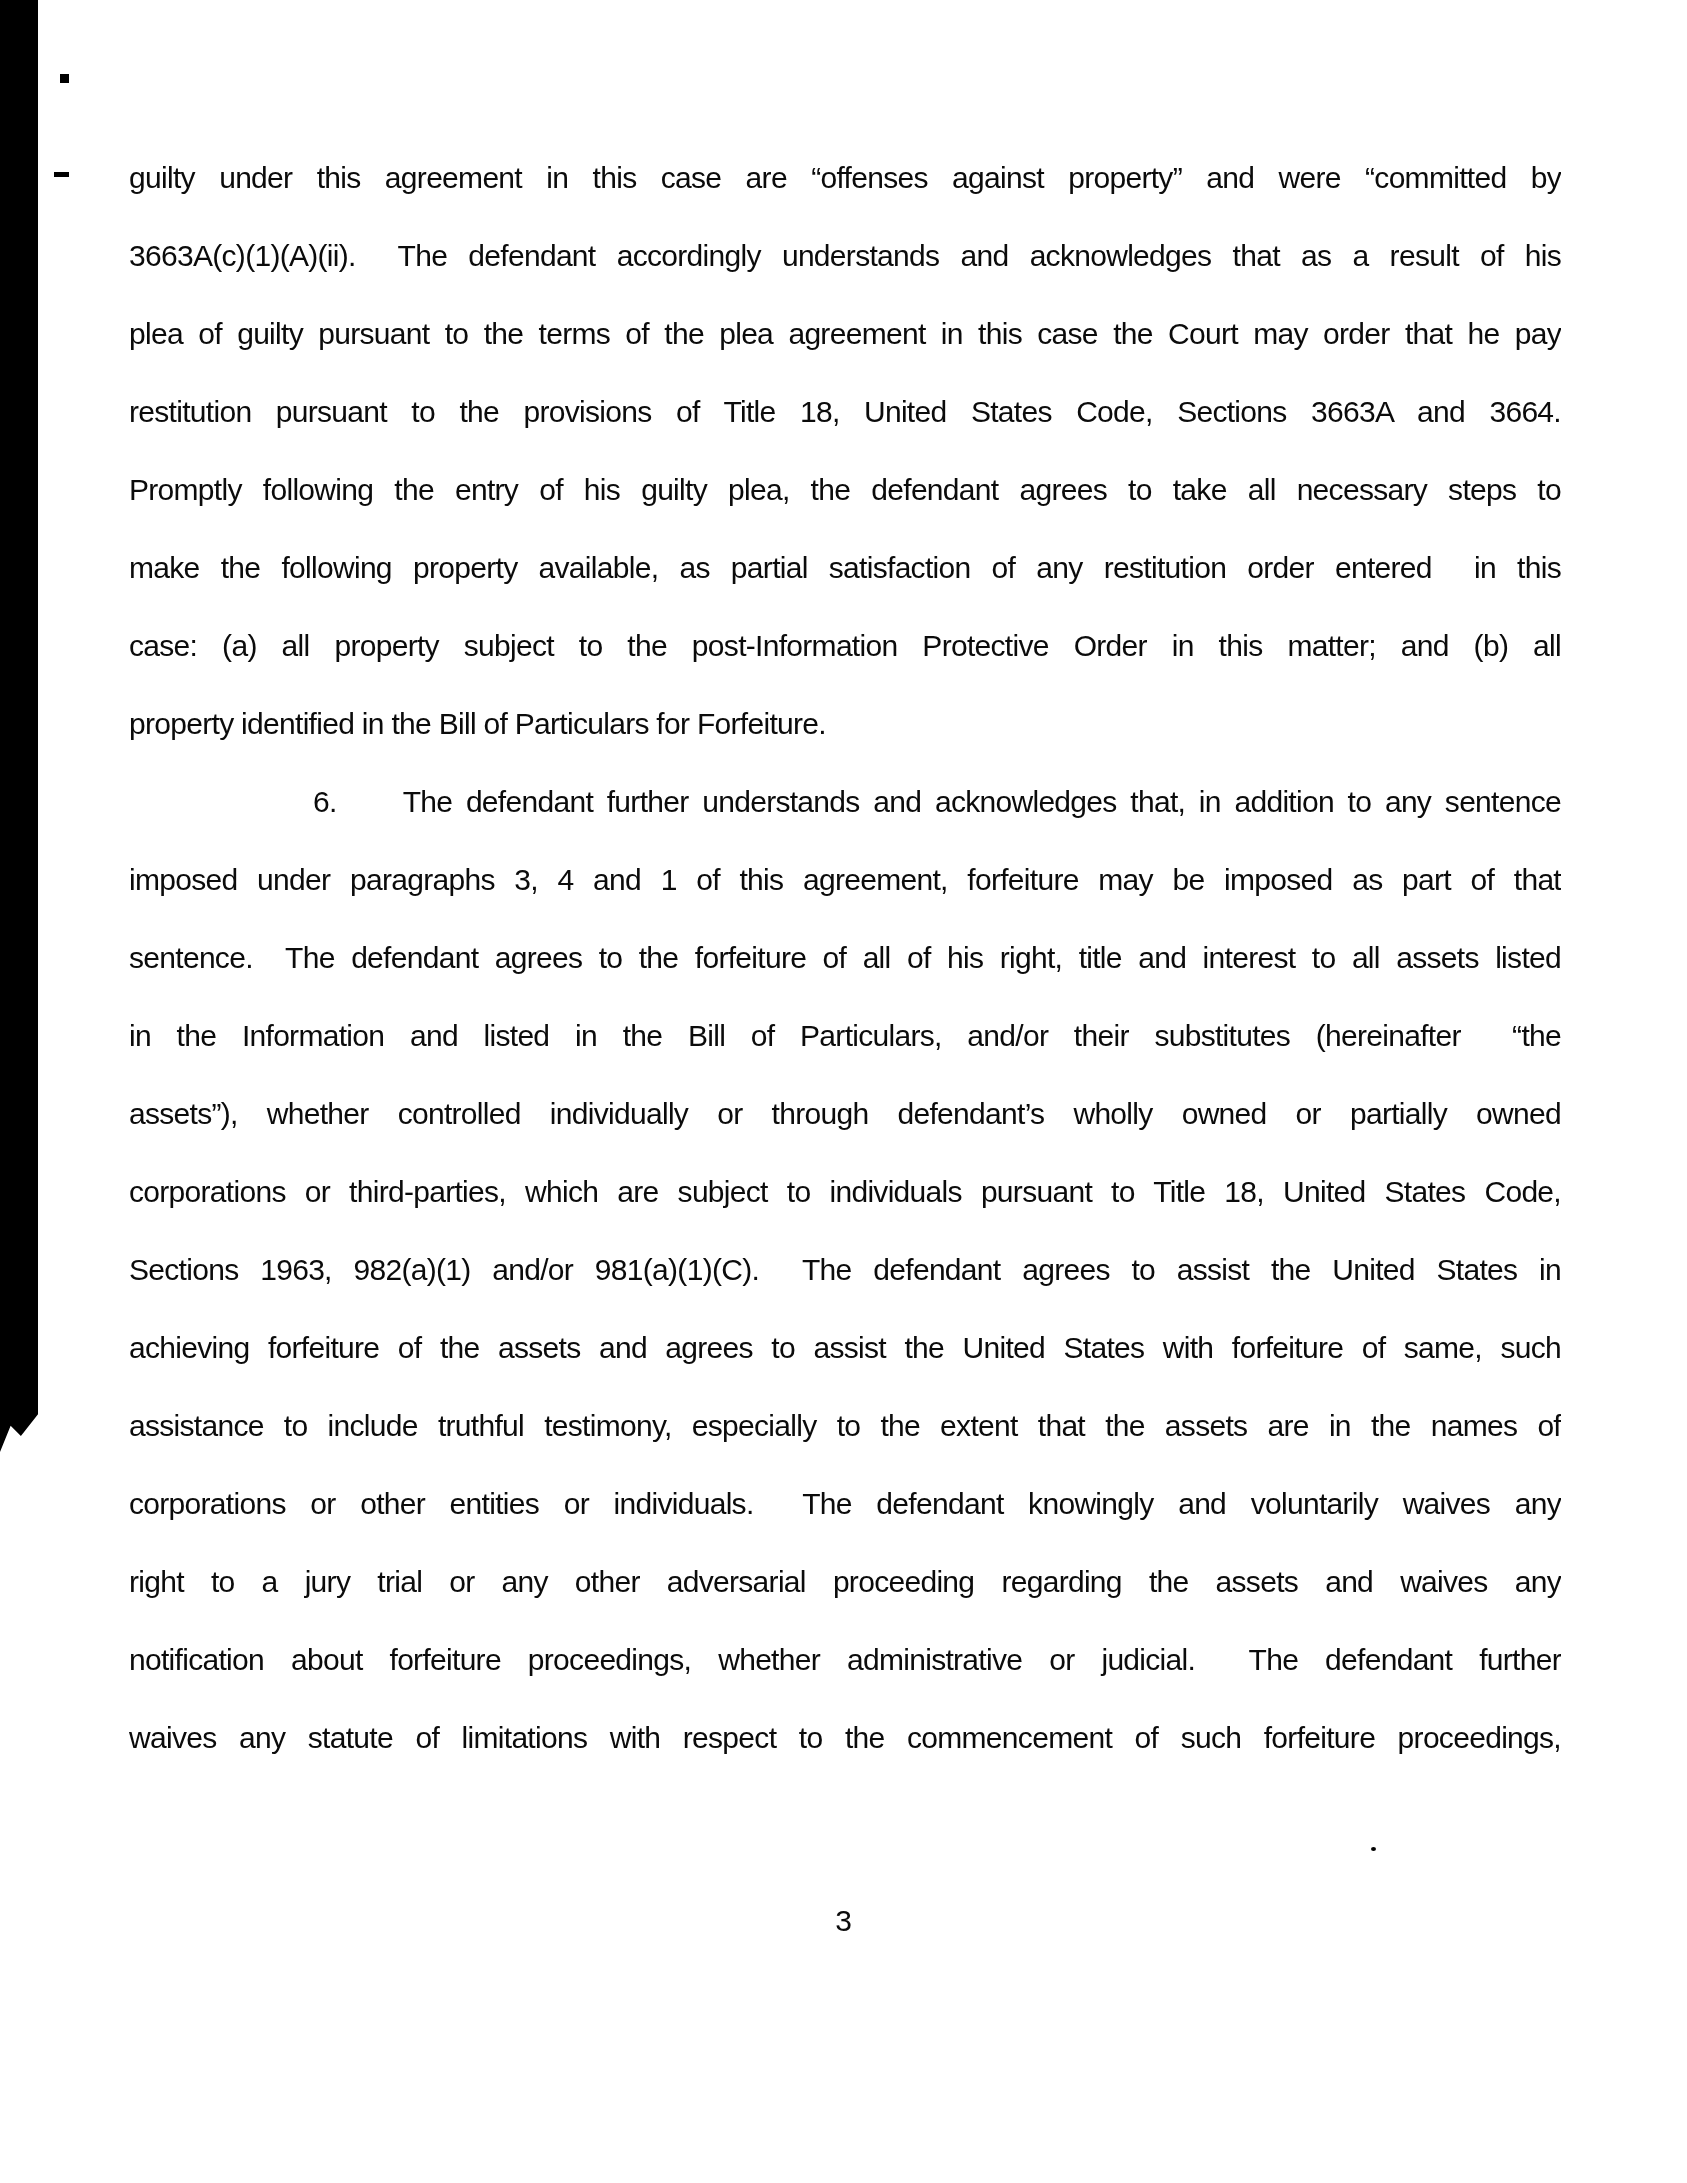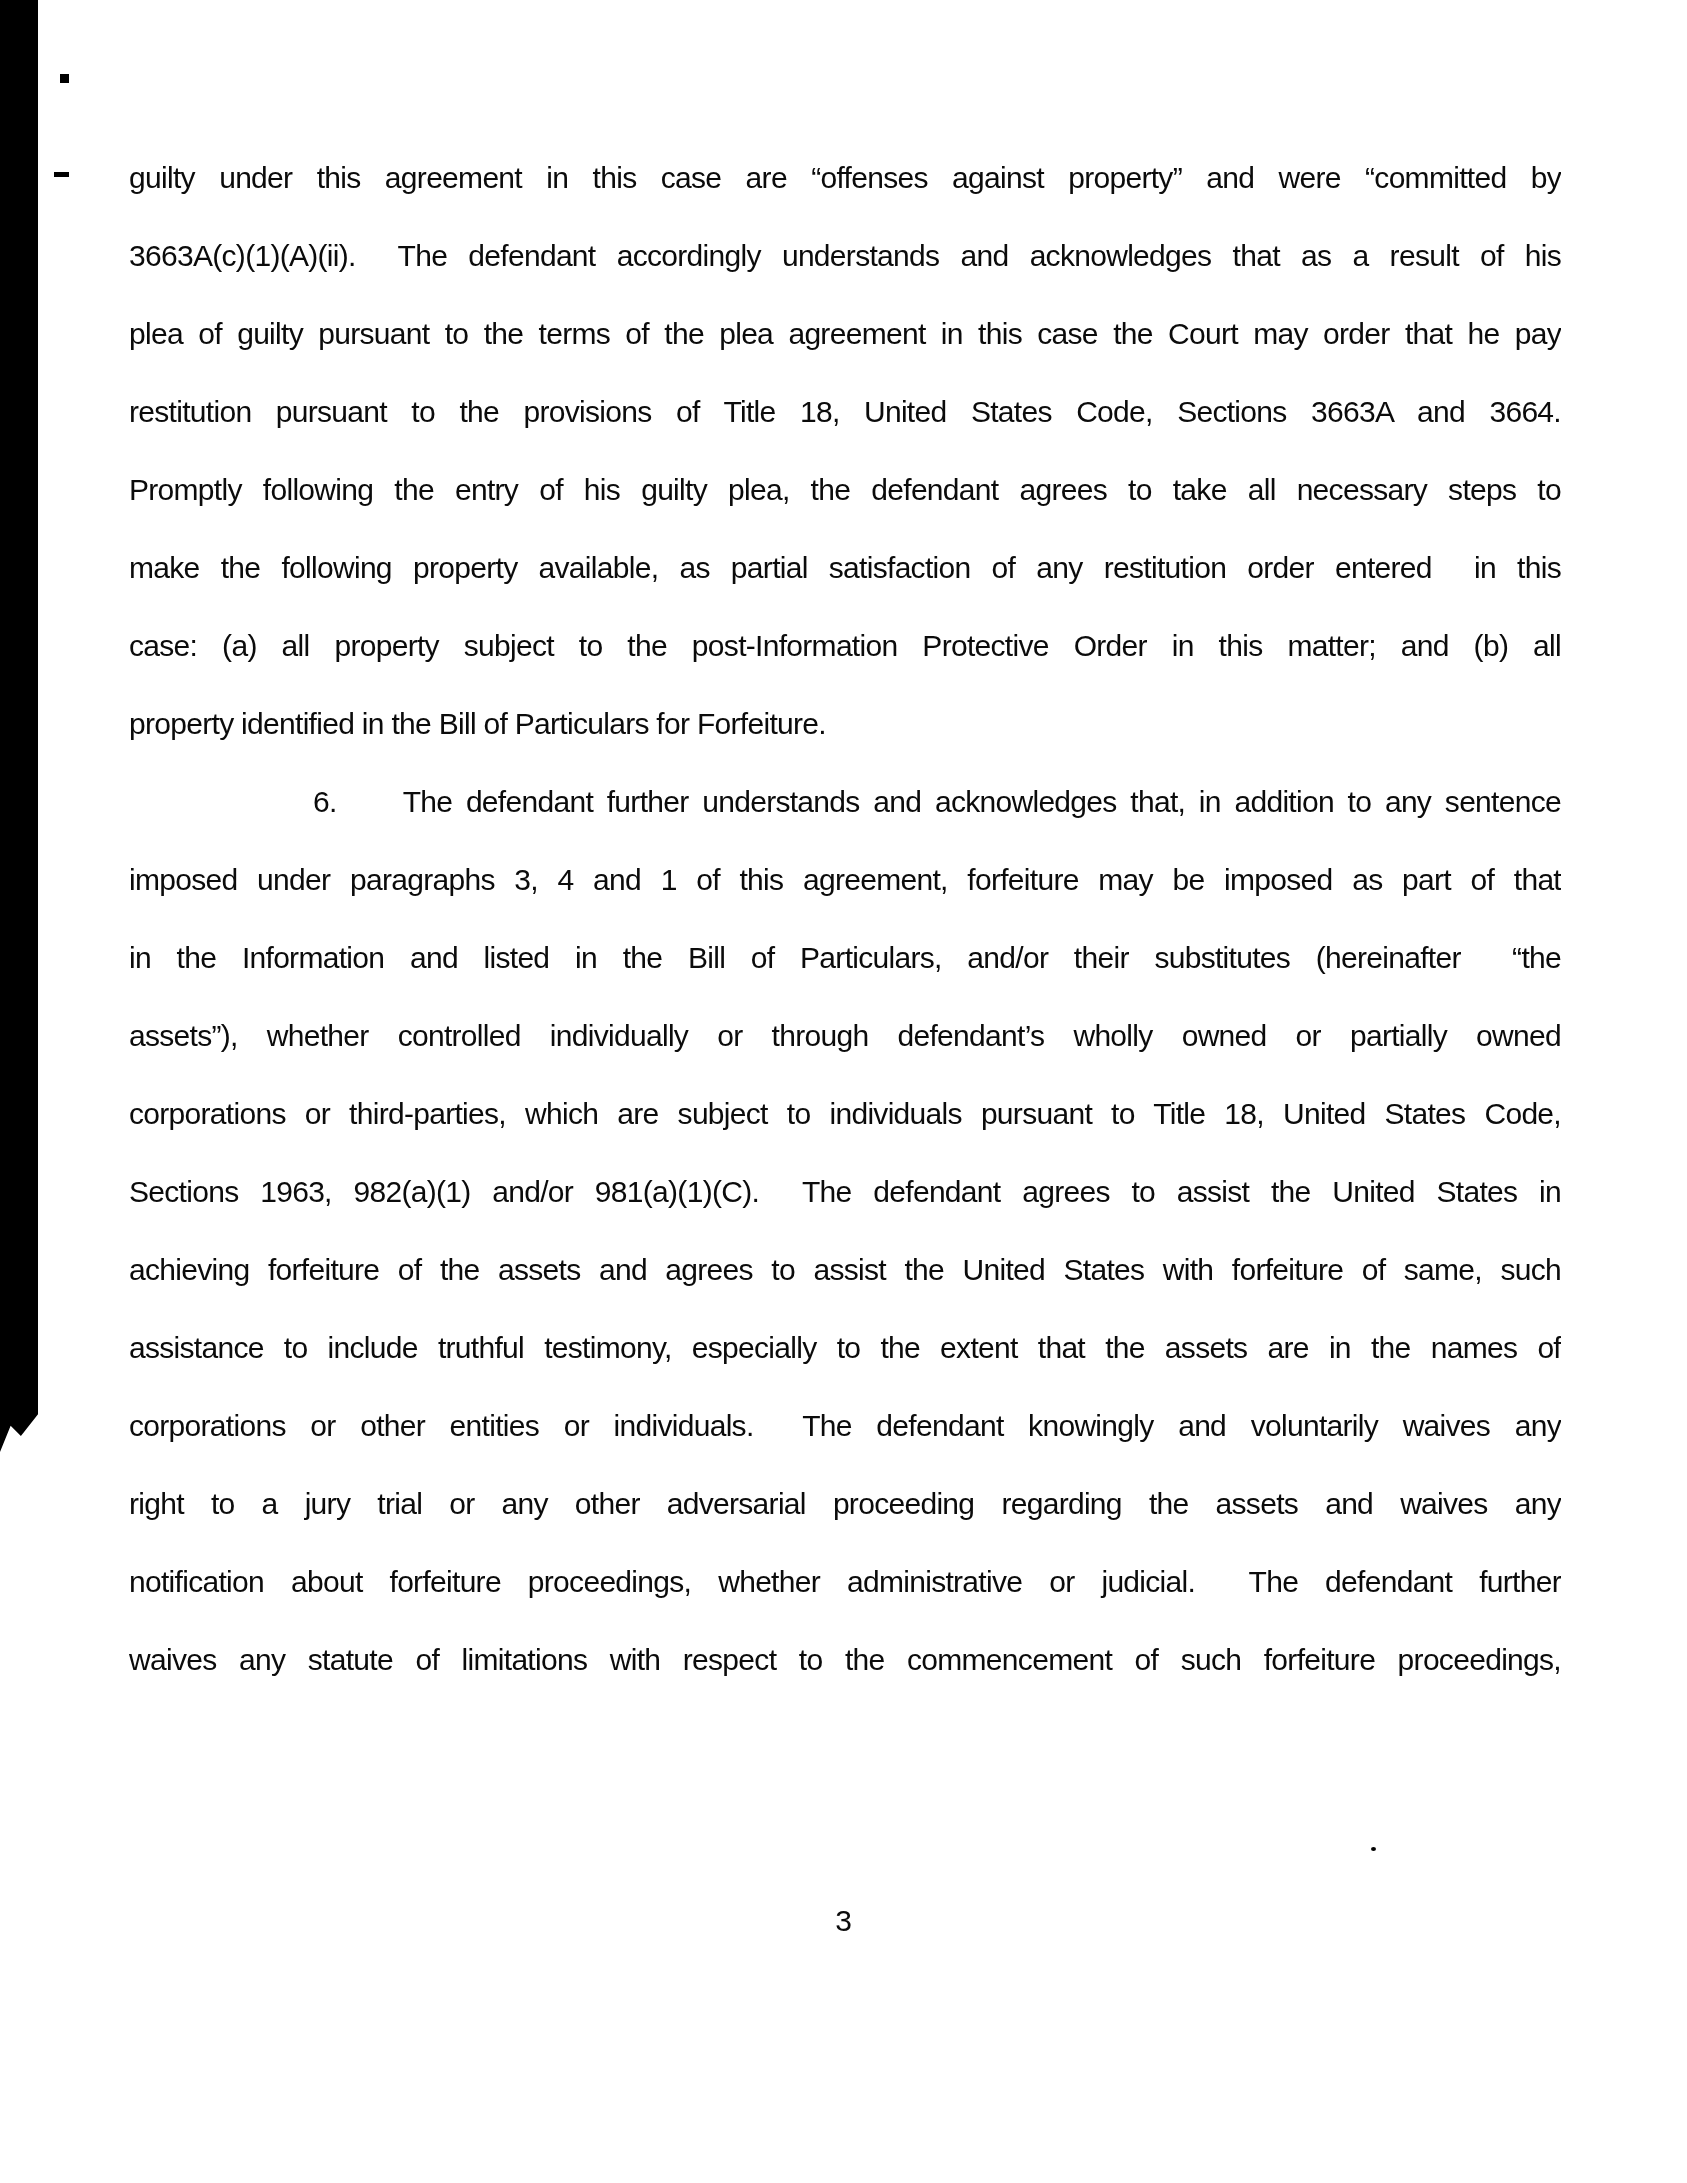--- a/index.html
+++ b/index.html
@@ -86,20 +86,21 @@
       <div class="line">guilty under this agreement in this case are “offenses against property” and were “committed by</div>
       <div class="line">3663A(c)(1)(A)(ii).&nbsp; The defendant accordingly understands and acknowledges that as a result of his</div>
       <div class="line">plea of guilty pursuant to the terms of the plea agreement in this case the Court may order that he pay</div>
       <div class="line">restitution pursuant to the provisions of Title 18, United States Code, Sections 3663A and 3664.</div>
       <div class="line">Promptly following the entry of his guilty plea, the defendant agrees to take all necessary steps to</div>
       <div class="line">make the following property available, as partial satisfaction of any restitution order entered&nbsp; in this</div>
       <div class="line">case: (a) all property subject to the post-Information Protective Order in this matter; and (b) all</div>
       <div class="line no-just">property identified in the Bill of Particulars for Forfeiture.</div>
       <div class="line"><span class="indent-spacer"></span><span>6.</span><span class="tab-spacer"></span>The defendant further understands and acknowledges that, in addition to any sentence</div>
       <div class="line">imposed under paragraphs 3, 4 and 1 of this agreement, forfeiture may be imposed as part of that</div>
+      <div class="line">sentence.&nbsp; The defendant agrees to the forfeiture of all of his right, title and interest to all assets listed</div>
       <div class="line">in the Information and listed in the Bill of Particulars, and/or their substitutes (hereinafter&nbsp; “the</div>
       <div class="line">assets”), whether controlled individually or through defendant’s wholly owned or partially owned</div>
       <div class="line">corporations or third-parties, which are subject to individuals pursuant to Title 18, United States Code,</div>
       <div class="line">Sections 1963, 982(a)(1) and/or 981(a)(1)(C).&nbsp; The defendant agrees to assist the United States in</div>
       <div class="line">achieving forfeiture of the assets and agrees to assist the United States with forfeiture of same, such</div>
       <div class="line">assistance to include truthful testimony, especially to the extent that the assets are in the names of</div>
       <div class="line">corporations or other entities or individuals.&nbsp; The defendant knowingly and voluntarily waives any</div>
       <div class="line">right to a jury trial or any other adversarial proceeding regarding the assets and waives any</div>
       <div class="line">notification about forfeiture proceedings, whether administrative or judicial.&nbsp; The defendant further</div>
       <div class="line">waives any statute of limitations with respect to the commencement of such forfeiture proceedings,</div>

